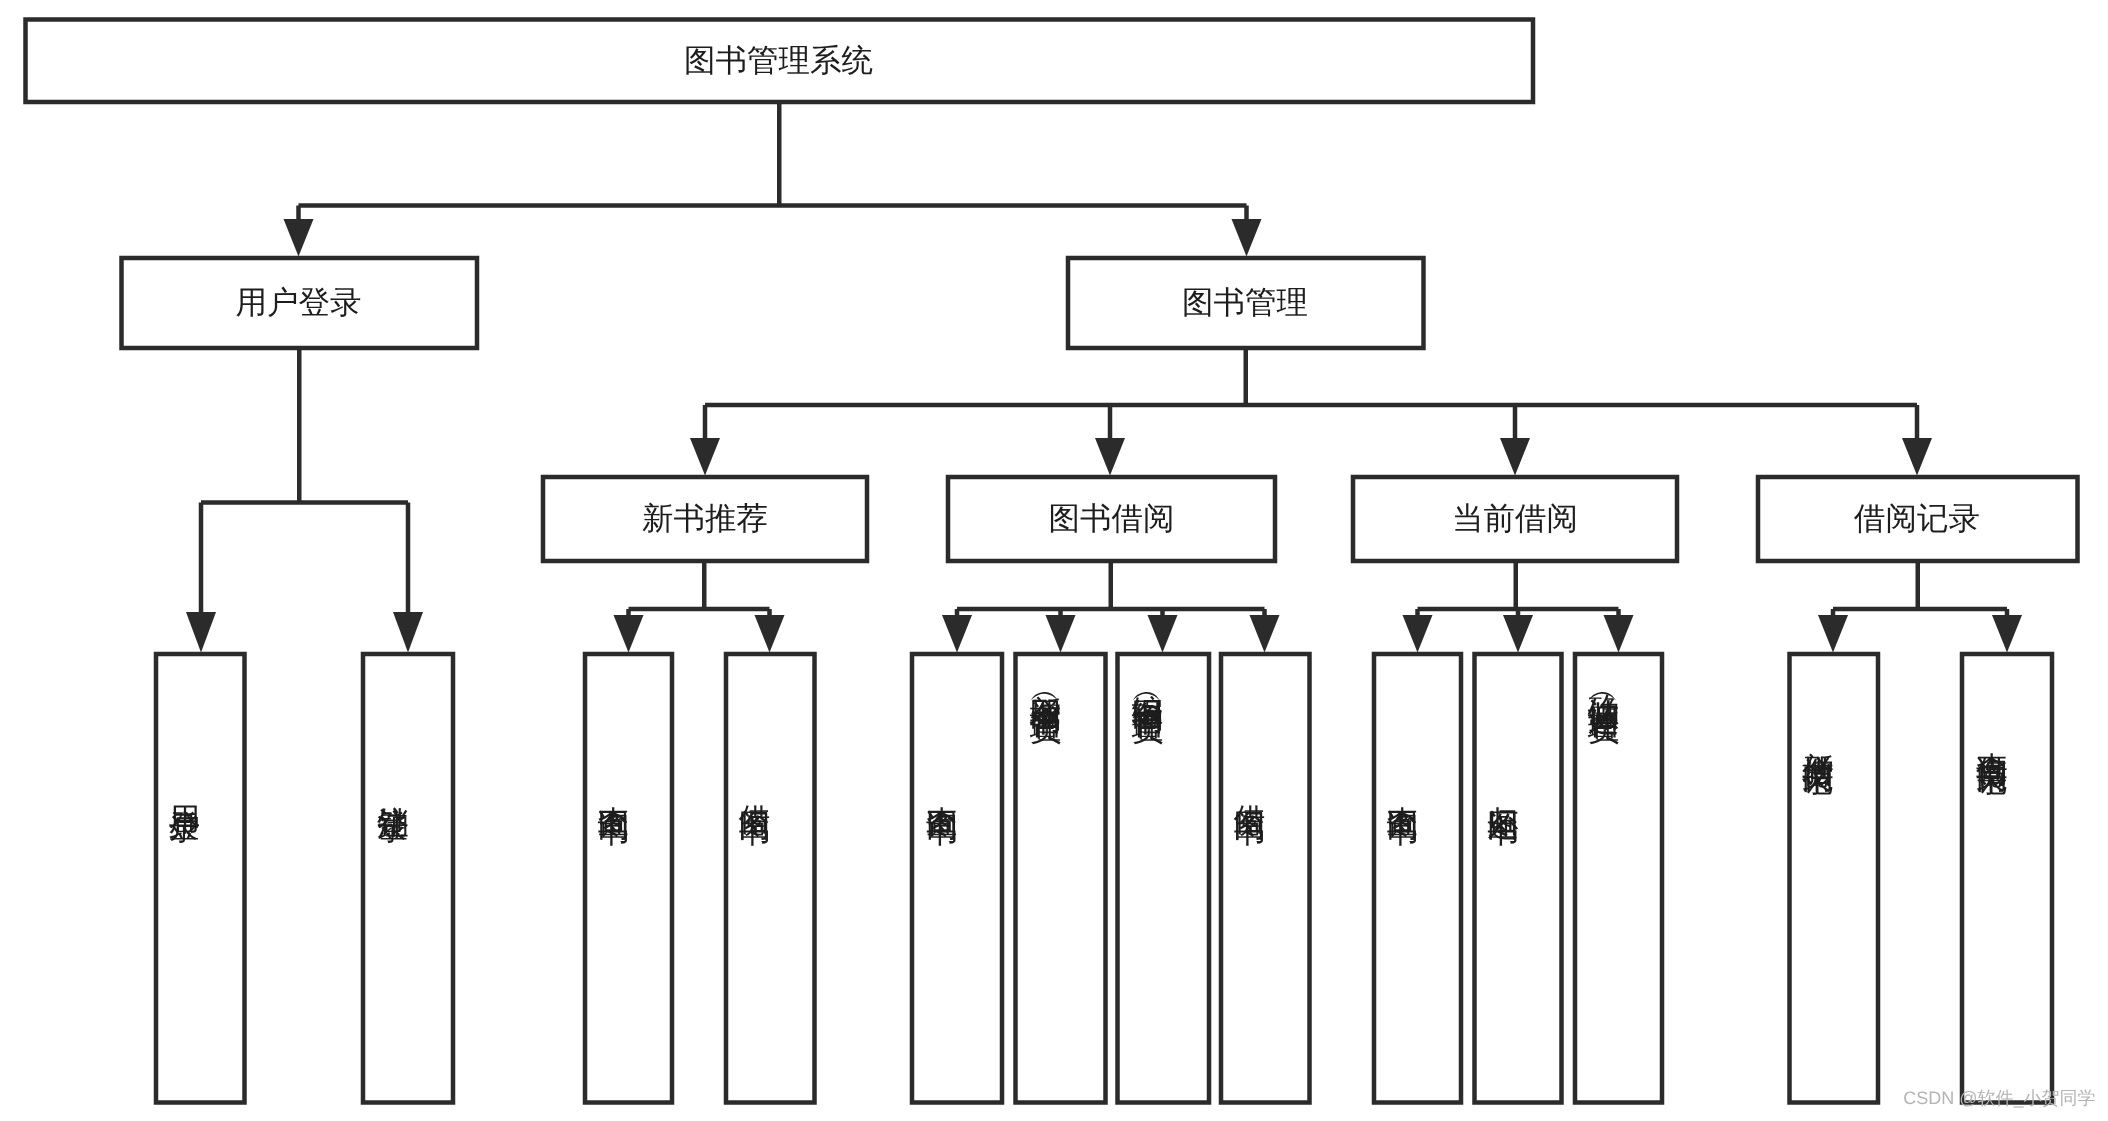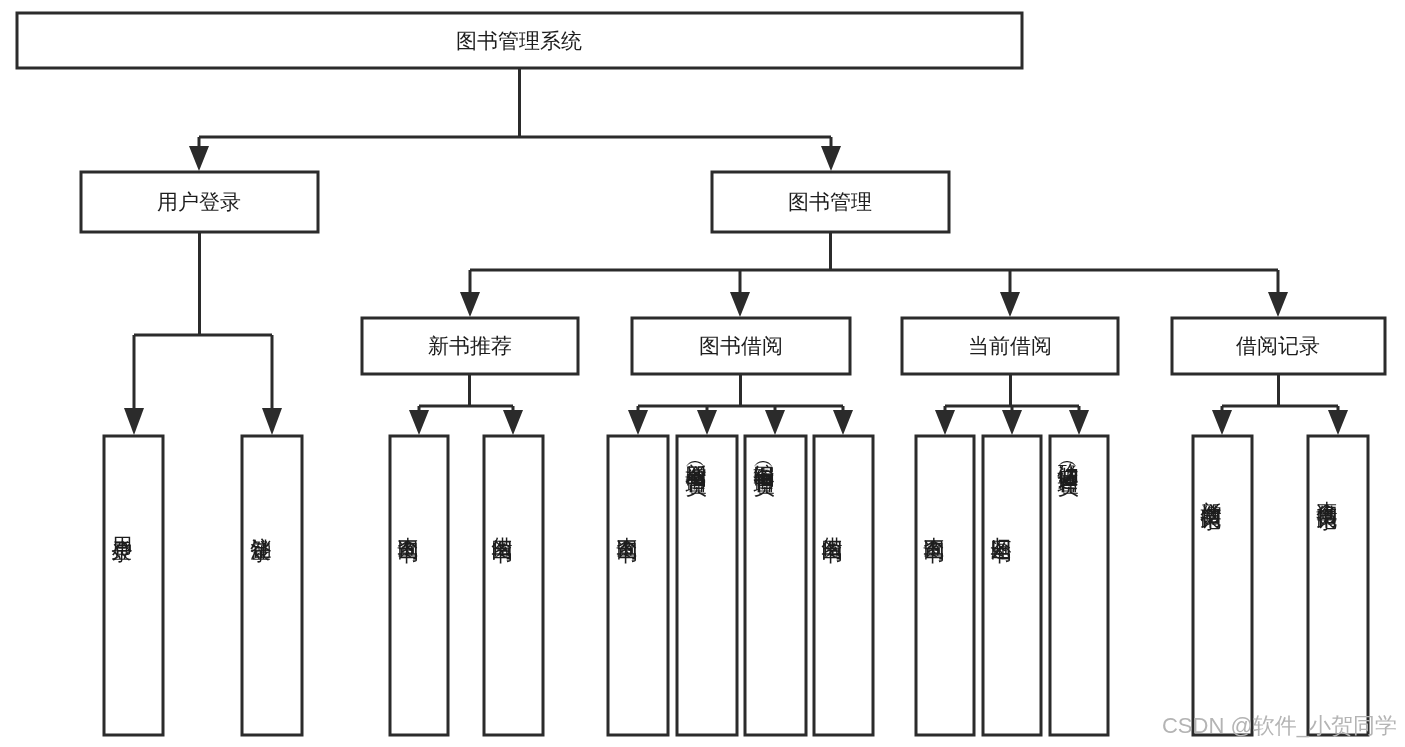--- a/index.html
+++ b/index.html
@@ -59,21 +59,21 @@
     line-height: 1;
     white-space: nowrap;
     text-align: left;
     pointer-events: none;
   }
   .watermark {
     position: absolute;
     right: 8px;
     bottom: 6px;
     font-family: "Liberation Sans", "DejaVu Sans", sans-serif;
-    font-size: 22px;
+    font-size: 12px;
     color: #b4b4b4;
     white-space: nowrap;
   }
 </style>
 </head>
 <body>
 
 <div id="diagram-root">
 
   <svg class="diagram-canvas" viewBox="0 0 1405 747">

